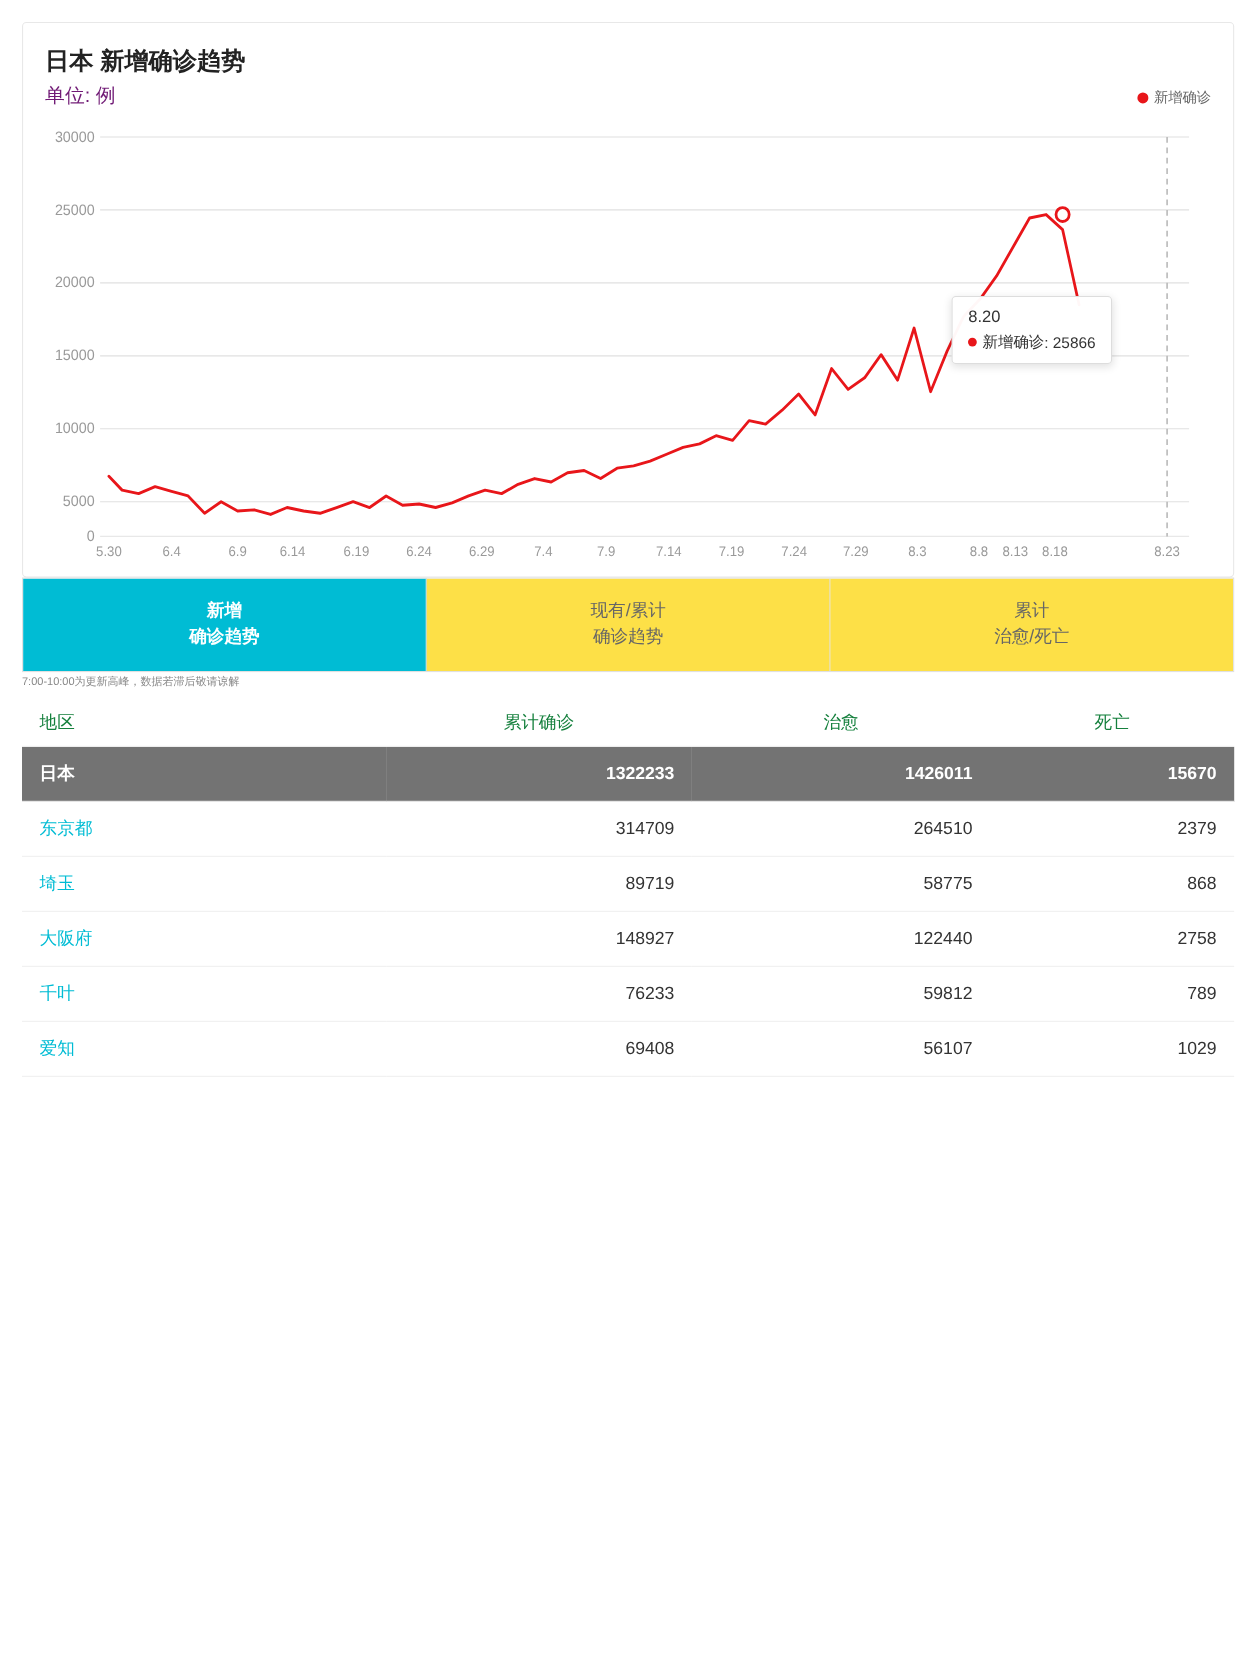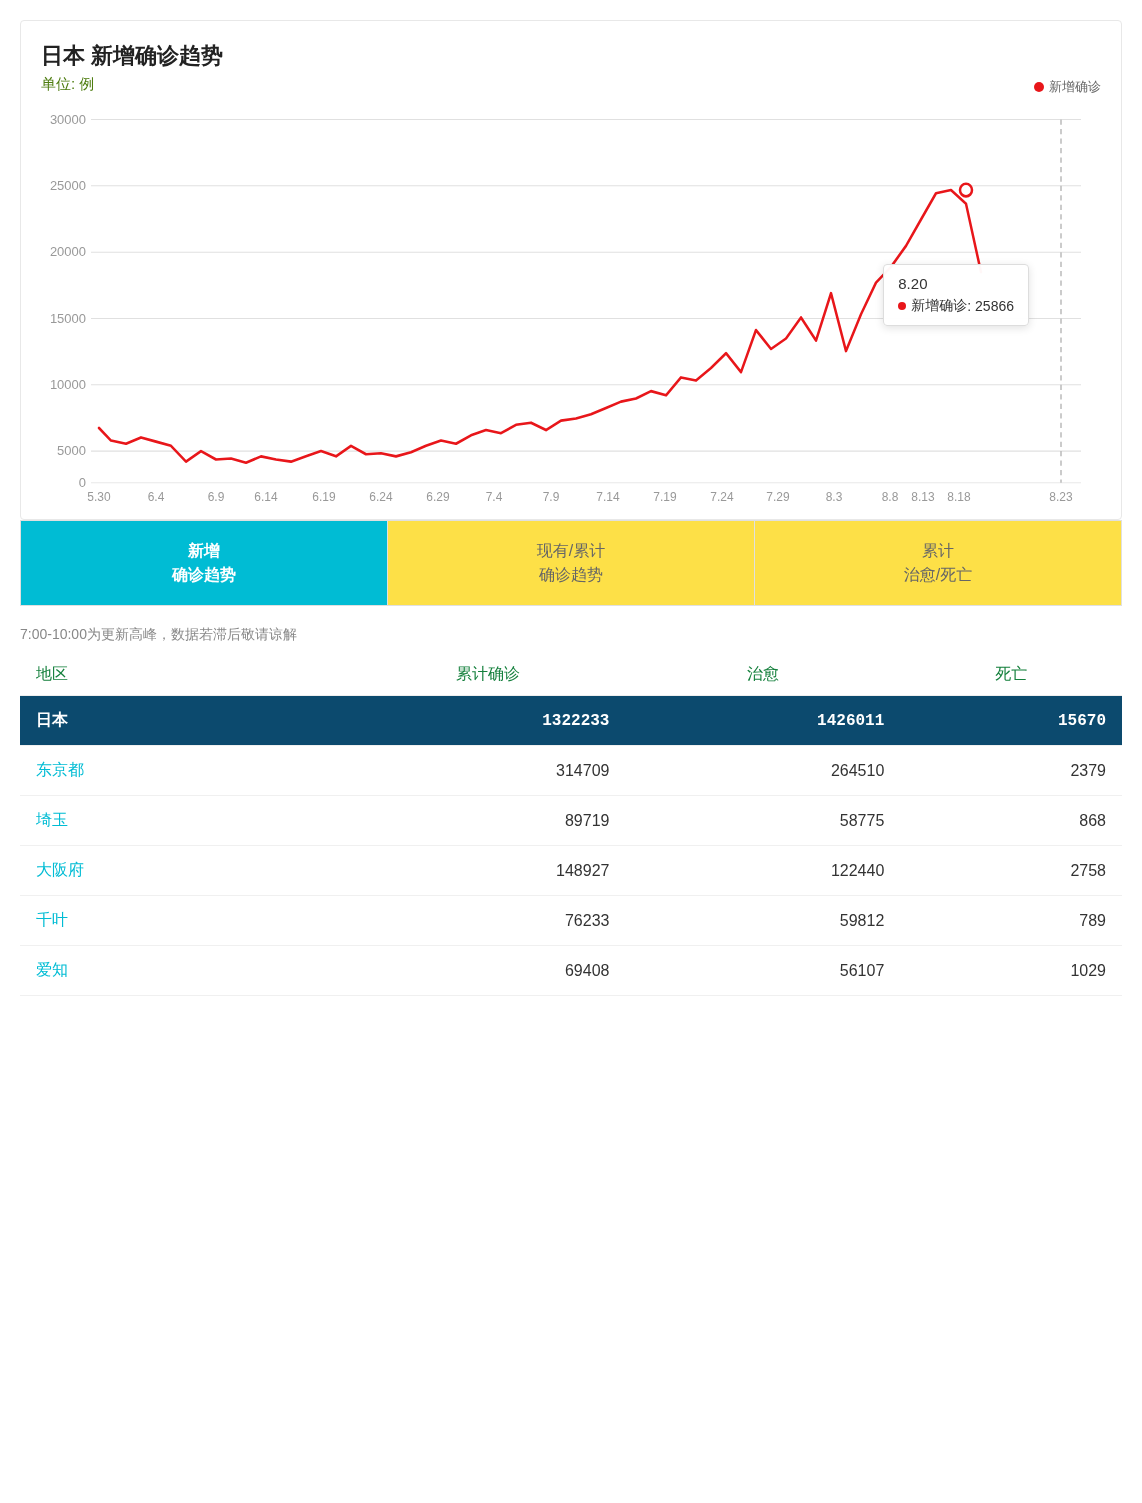--- a/index.html
+++ b/index.html
@@ -21,22 +21,22 @@
       padding: 20px 20px 10px 20px;
       margin-bottom: 0;
     }
     .chart-title {
       font-size: 22px;
       font-weight: bold;
       color: #222;
       margin-bottom: 4px;
     }
     .chart-unit {
-      font-size: 15px;
-      color: #4d7c0f;
+      font-size: 18px;
+      color: #701a75;
       margin-bottom: 10px;
     }
     .chart-legend {
       display: flex;
       justify-content: flex-end;
       align-items: center;
       margin-bottom: 6px;
       font-size: 13px;
       color: #666;
     }
@@ -61,21 +61,21 @@
     .tooltip-box {
       position: absolute;
       background: rgba(255,255,255,0.97);
       border: 1px solid #ddd;
       border-radius: 4px;
       padding: 10px 14px;
       font-size: 14px;
       color: #333;
       box-shadow: 0 2px 8px rgba(0,0,0,0.12);
       top: 155px;
-      right: 72px;
+      right: 90px;
       white-space: nowrap;
     }
     .tooltip-date {
       font-size: 15px;
       font-weight: 500;
       margin-bottom: 5px;
       color: #333;
     }
     .tooltip-value {
       display: flex;
@@ -118,23 +118,23 @@
       content: '';
       position: absolute;
       top: -10px;
       left: 50%;
       transform: translateX(-50%);
       border-left: 10px solid transparent;
       border-right: 10px solid transparent;
       border-bottom: 10px solid #00bcd4;
     }
     .notice {
-      font-size: 14px;
+      font-size: 10px;
       color: #888;
-      margin: 20px 0 10px 0;
+      margin: 2px 0 10px 0;
     }
     .table-section {
       width: 100%;
       border-collapse: collapse;
       margin-top: 5px;
     }
     .table-section th {
       text-align: left;
       font-size: 16px;
       color: #15803d;
@@ -146,24 +146,23 @@
     .table-section th:first-child { width: 30%; }
     .table-section th:not(:first-child) { text-align: center; }
     .table-section td {
       padding: 14px 16px;
       font-size: 16px;
       border-bottom: 1px solid #f0f0f0;
       color: #333;
     }
     .table-section td:not(:first-child) { text-align: right; }
     .table-section tr.highlighted td {
-      background: #0c4a6e;
+      background: #737373;
       color: #fff;
       font-weight: bold;
-      font-family: Liberation Mono, monospace;
     }
     .table-section tr.highlighted td.region-cell {
       color: #fff;
     }
     .region-link {
       color: #00bcd4;
       text-decoration: none;
       margin-top: 29px;
     }
   </style>

